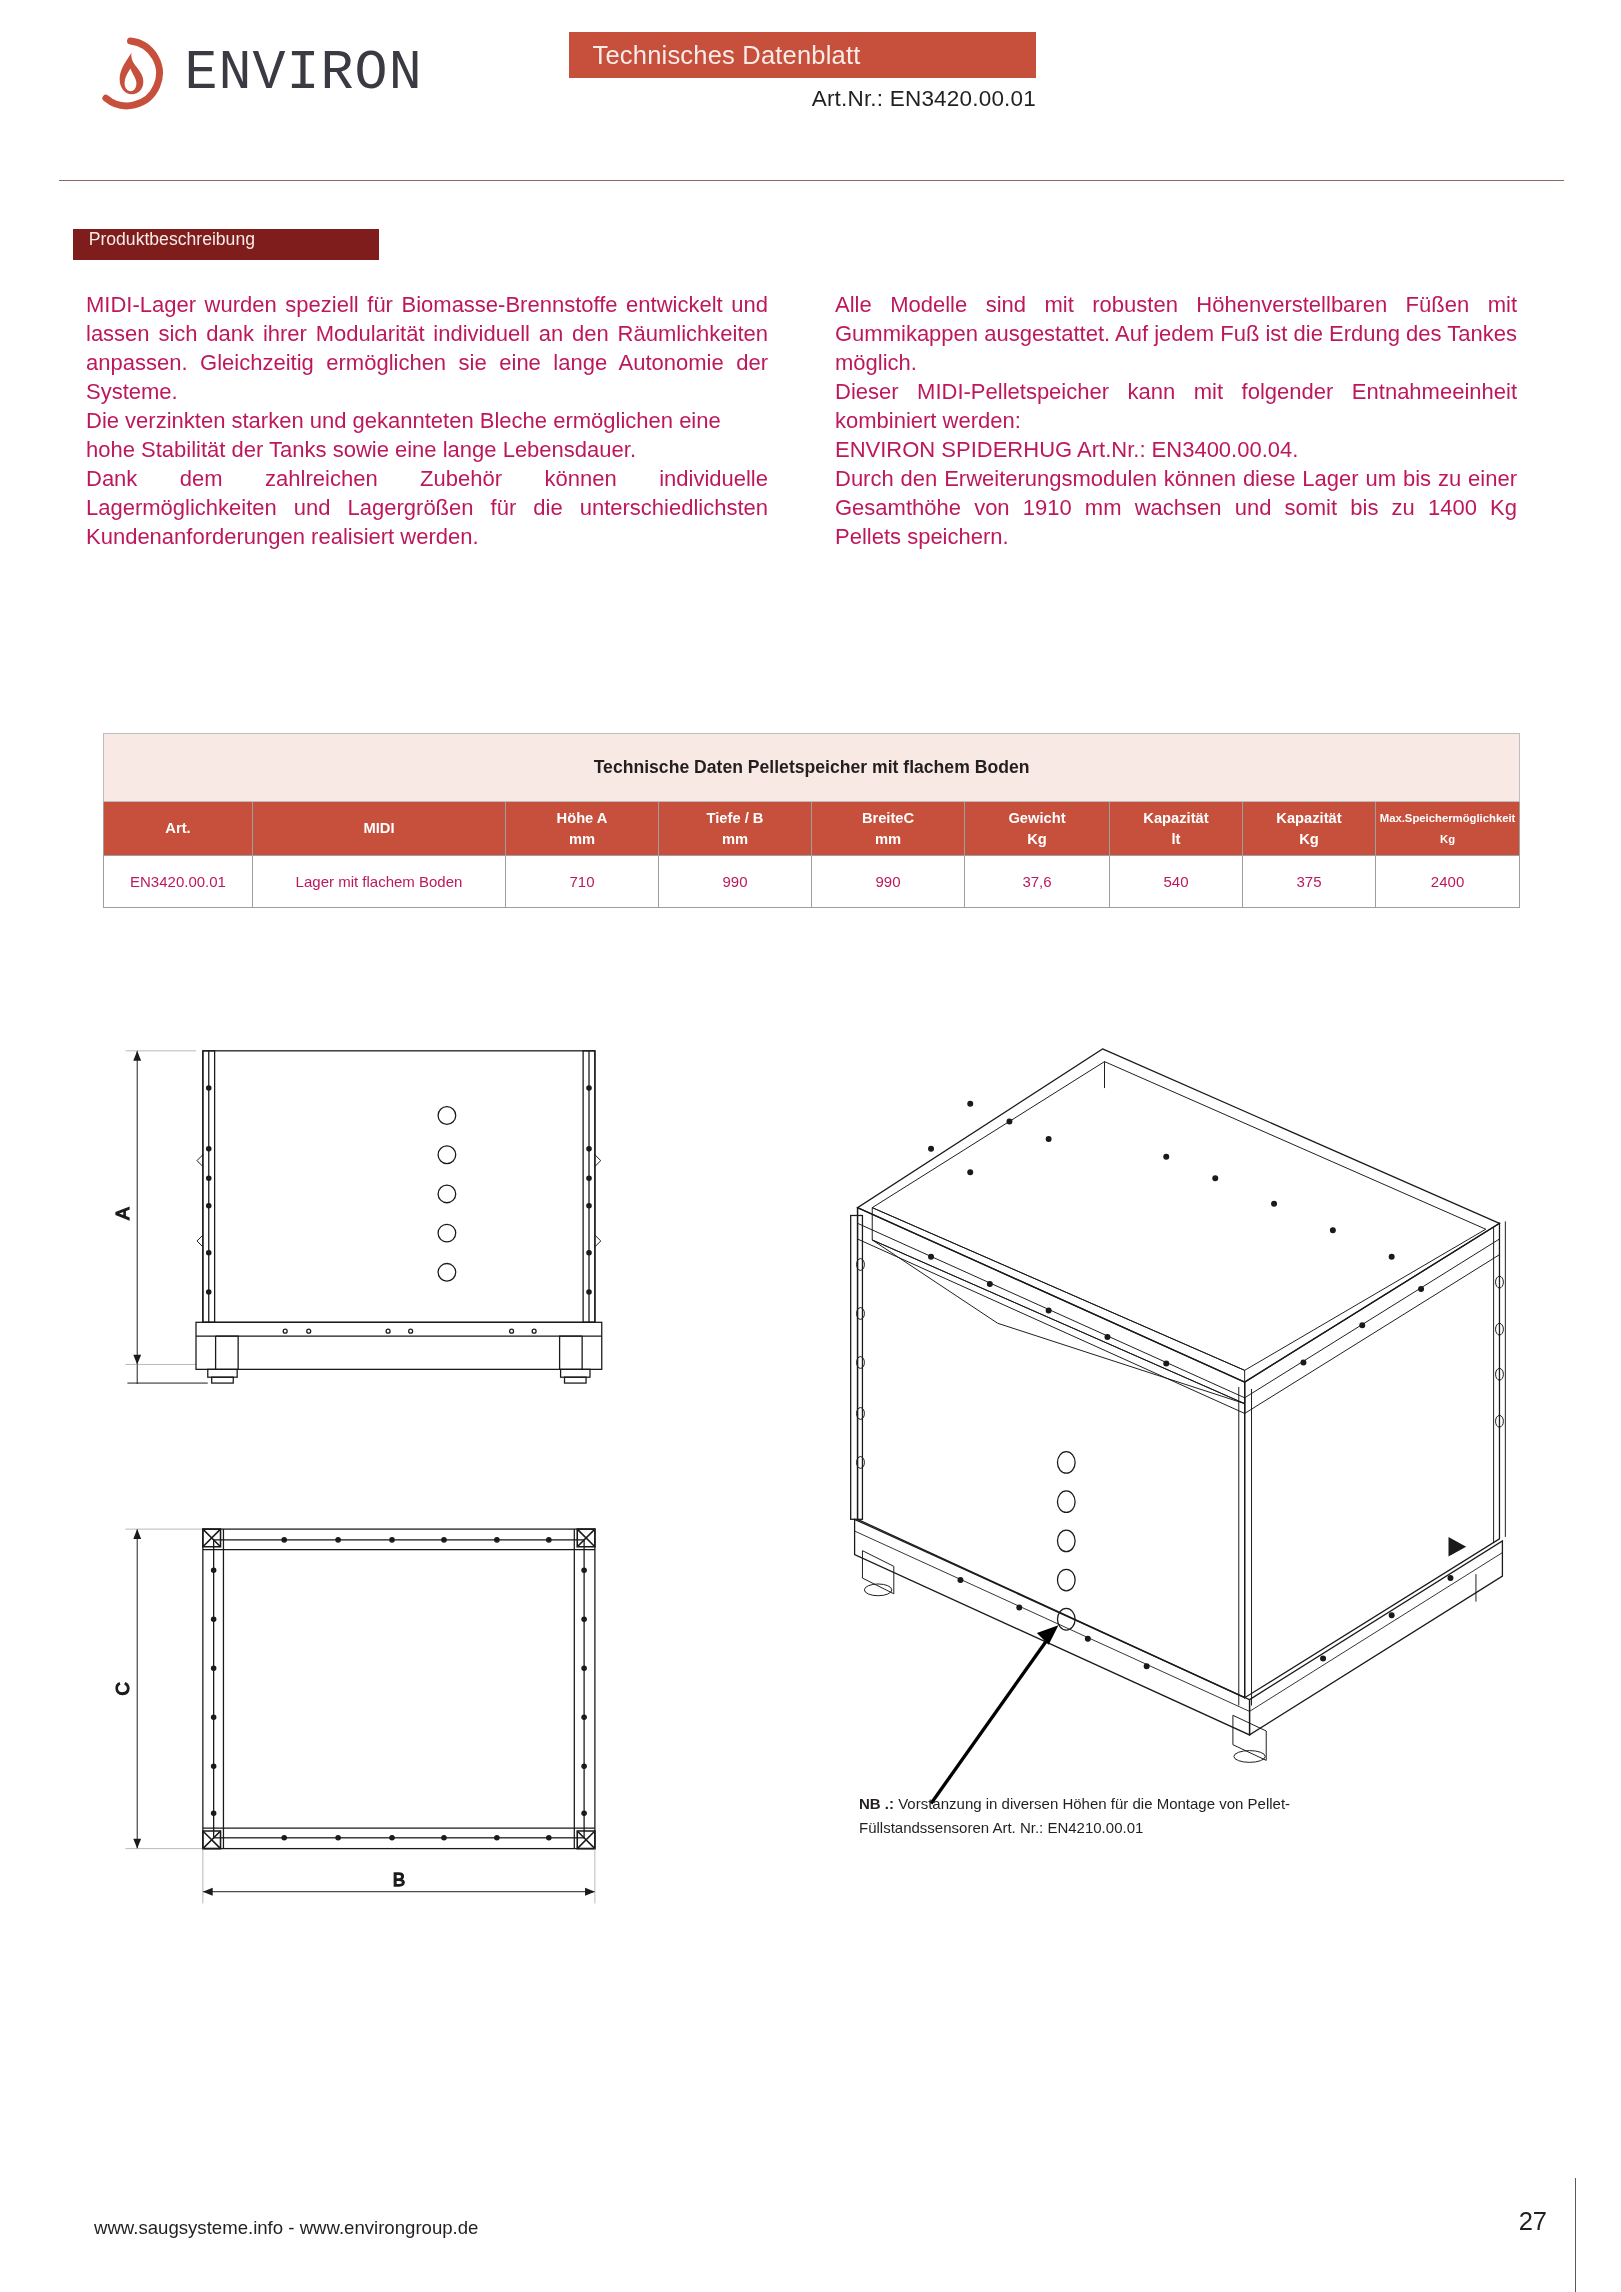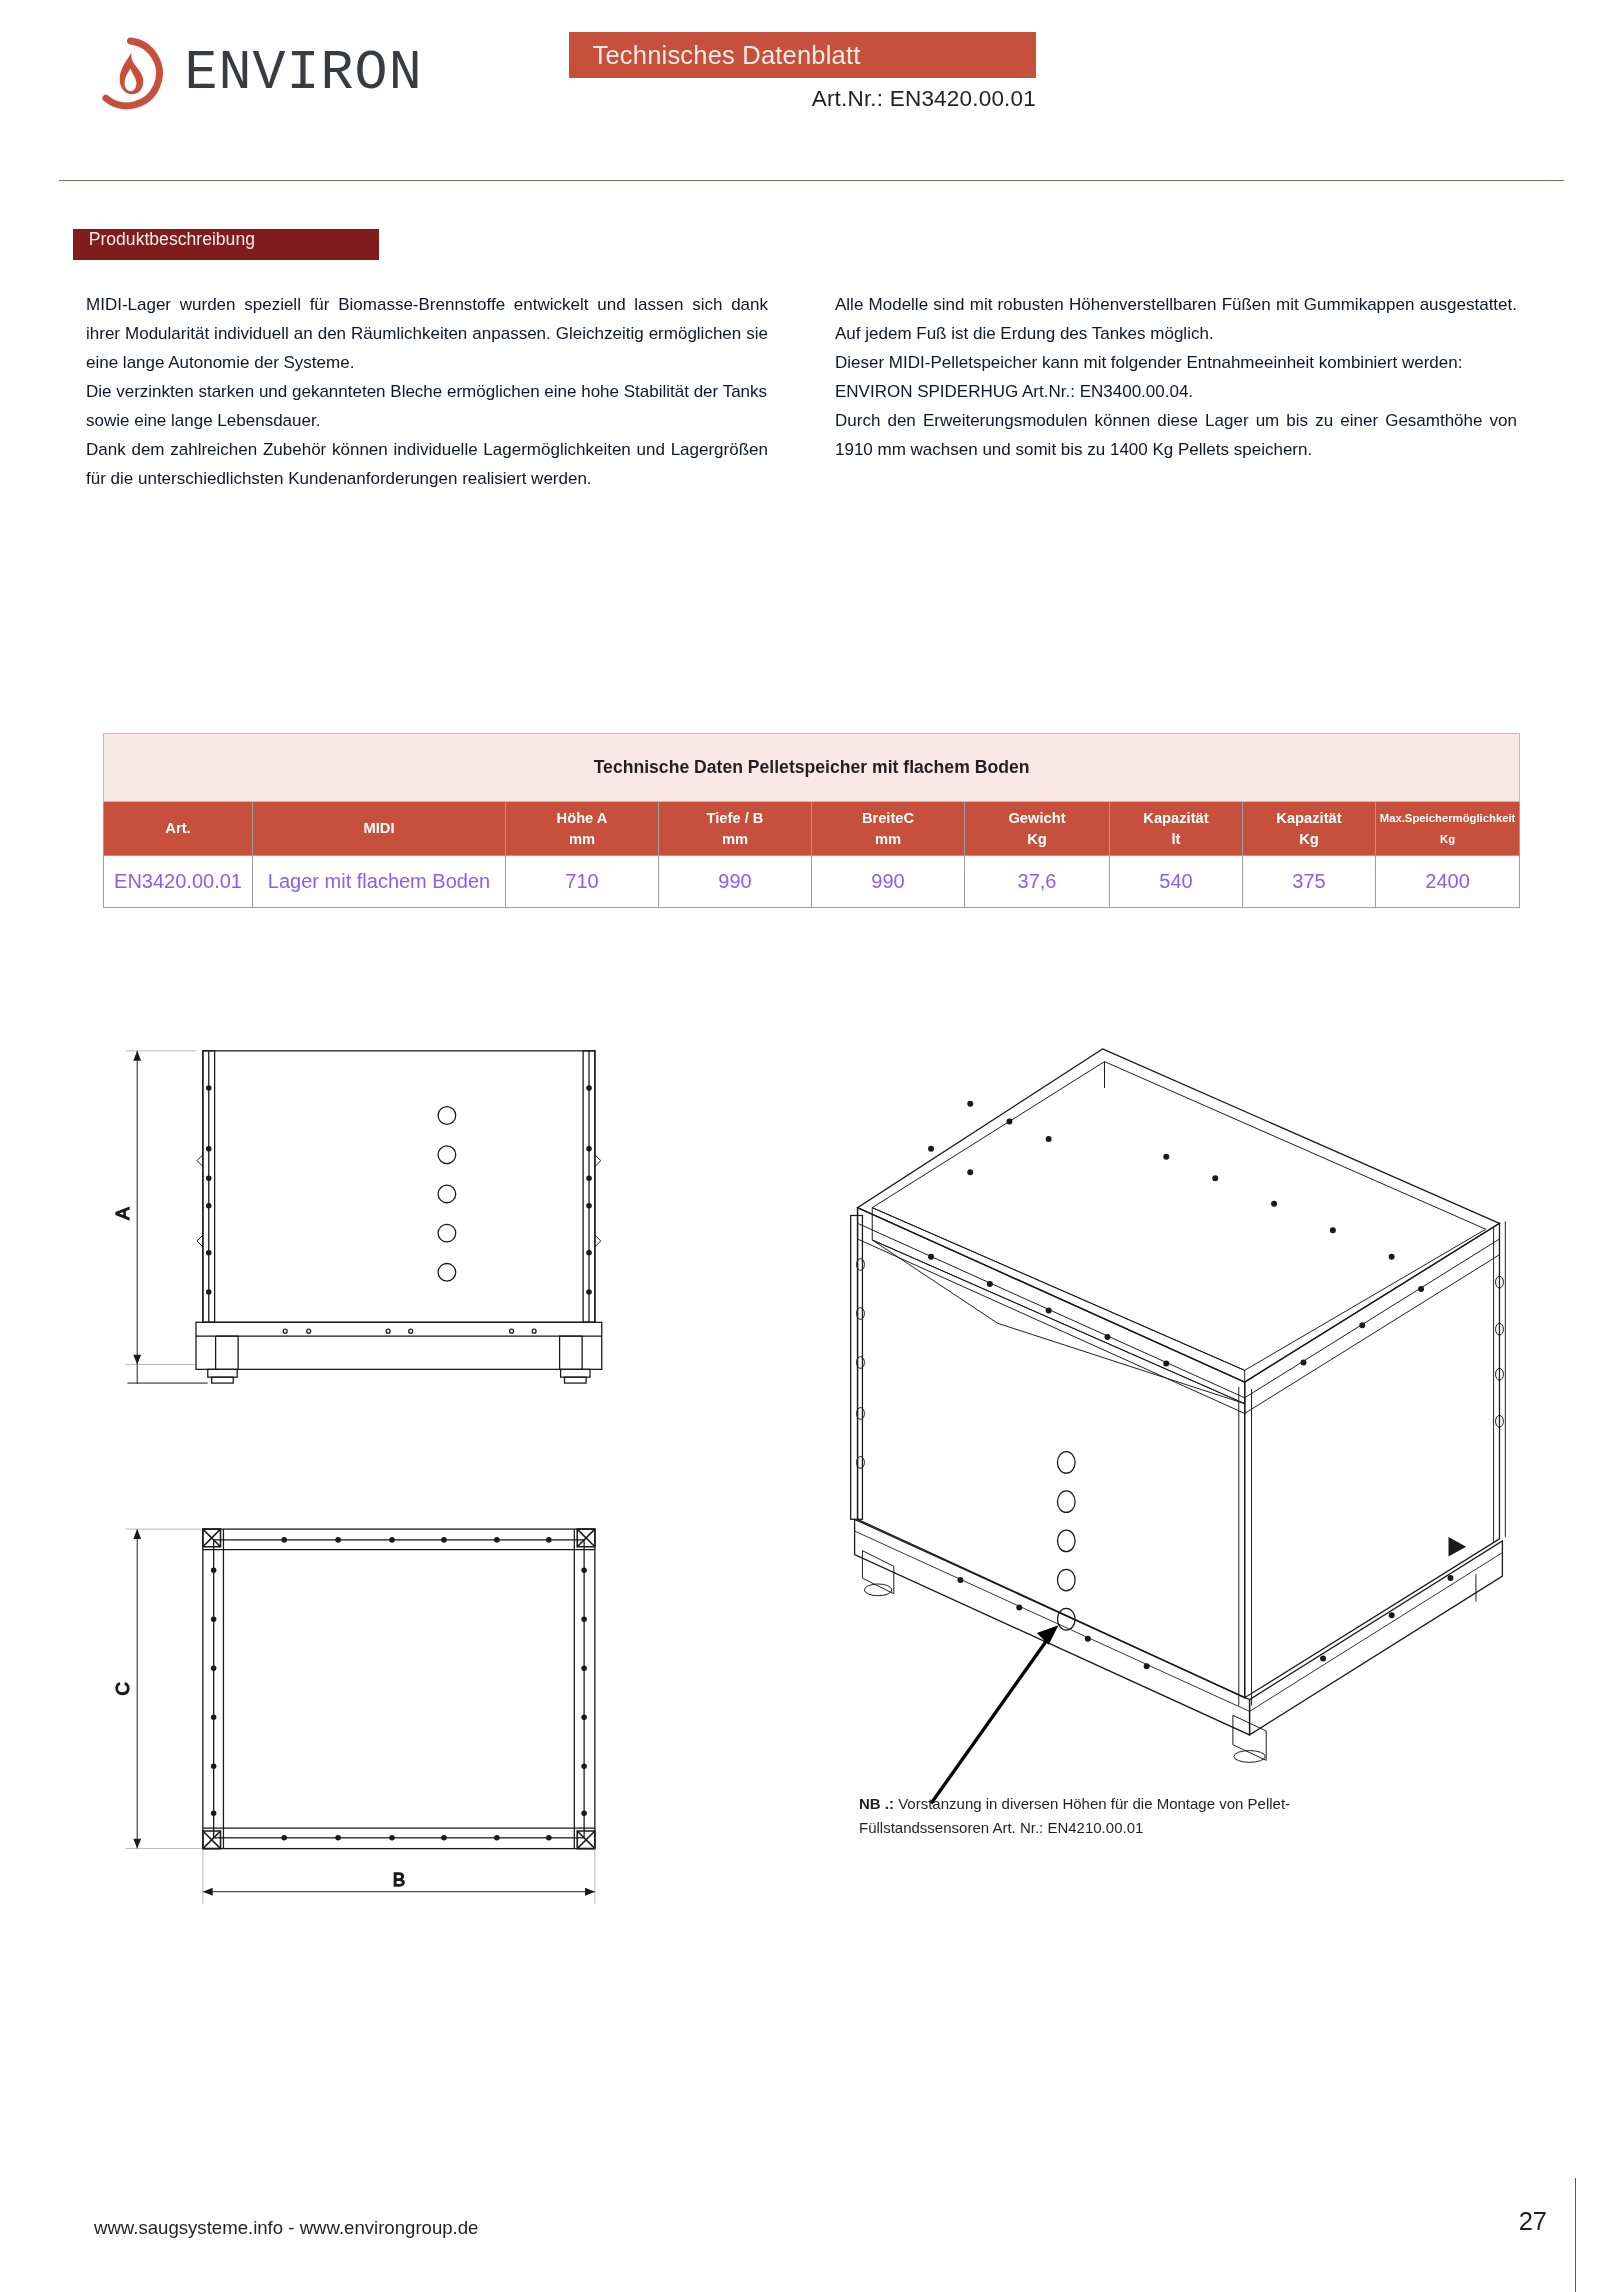--- a/index.html
+++ b/index.html
@@ -99,23 +99,23 @@
   
   .cols {
     position: absolute;
     left: 86px; top: 290px;
     width: 1431px;
     display: flex;
     gap: 67px;
   }
   .col {
     width: 714px;
-    font-size: 17px;
+    font-size: 22px;
     line-height: 29px;
-    color: #0f172a;
+    color: #be185d;
   }
   .col p {
     margin: 0 0 0 0;
   }
   .just { text-align: justify; }
 
   
   .table-wrap {
     position: absolute;
     left: 103px; top: 733px;
@@ -153,22 +153,22 @@
     color: #ffffff;
     height: 53px;
     font-size: 14.7px;
     font-weight: bold;
     line-height: 20.6px;
   }
   .tbl-head.small { font-size: 11.3px; }
   .tbl-cell {
     height: 51px;
     background: #ffffff;
-    font-size: 20px;
-    color: #8b5cf6;
+    font-size: 15px;
+    color: #be185d;
   }
   .tbl-cell.left { text-align: center; }
 
   
   .drawings {
     position: absolute;
     left: 0; top: 1029px;
     width: 1621px;
     height: 1059px;
   }

